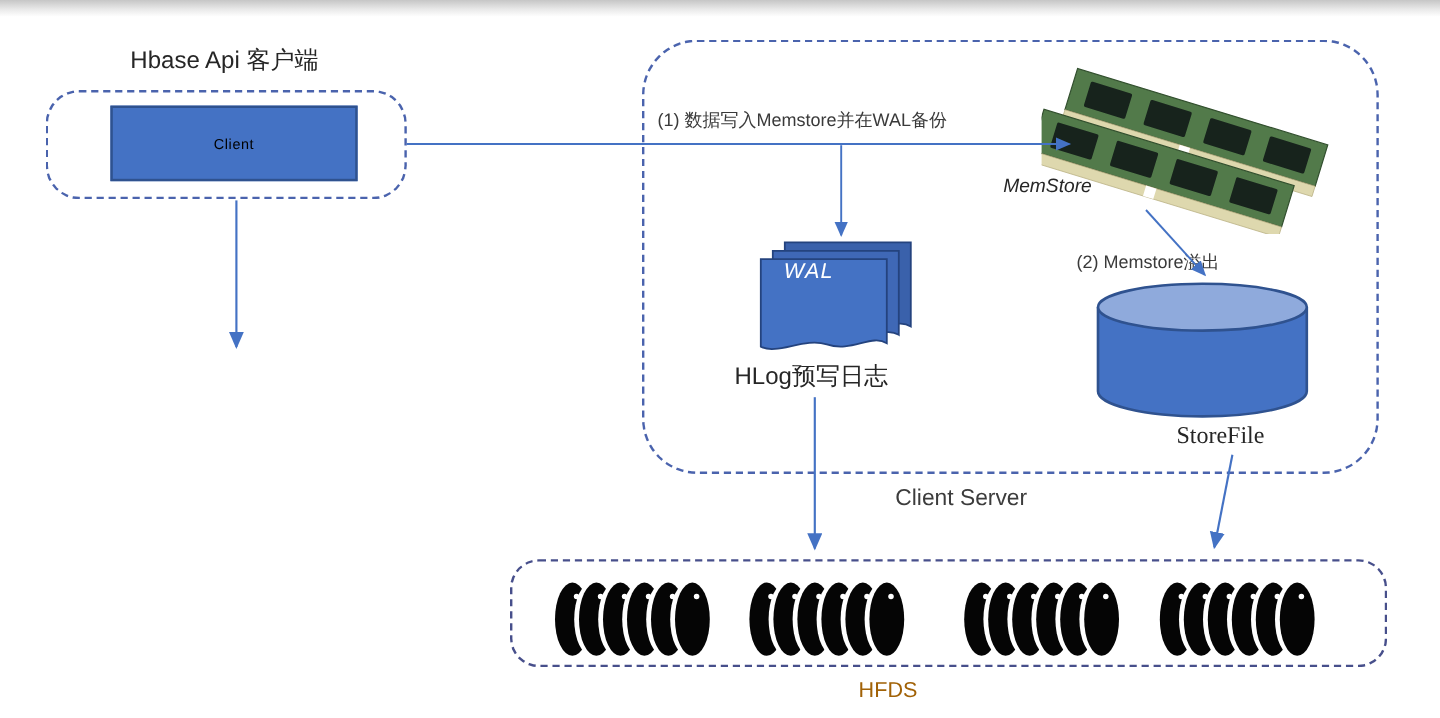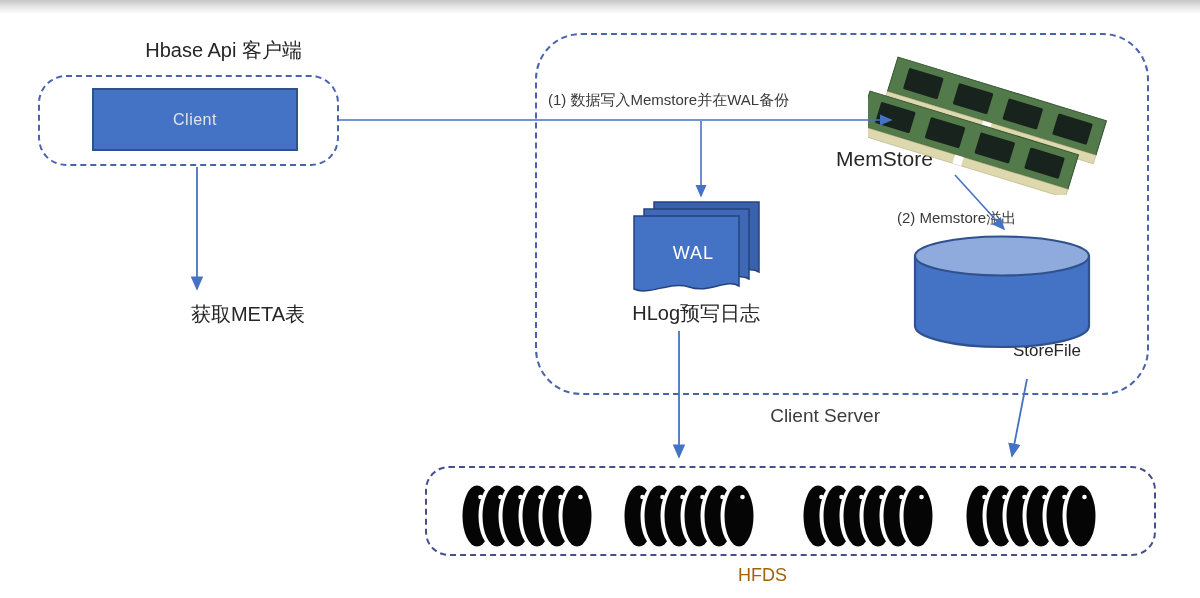--- a/index.html
+++ b/index.html
@@ -6,61 +6,60 @@
   .canvas{
     position:relative;width:1200px;height:598px;overflow:hidden;background:#ffffff;
     font-family:"Liberation Sans","DejaVu Sans",sans-serif;
   }
   .abs{position:absolute;}
   .top-strip{
     left:0;top:0;width:1200px;height:14px;
     background:linear-gradient(180deg,#c6c6c6 0%,#e9e9e9 55%,#ffffff 100%);
   }
   .lbl{color:#262626;white-space:nowrap;}
-  .center{text-align:right;}
+  .center{text-align:center;}
   .dashed{
     border:2px dashed #4a63ad;background:transparent;
   }
   .bluebox{
-    background:#4472C4;border:2px solid #2F528F;color:#e5e5e5;
+    background:#4472C4;border:2px solid #2F528F;color:#000000;
     display:flex;align-items:center;justify-content:center;
-    font-size:16px;letter-spacing:.5px;
+    font-size:12px;letter-spacing:.5px;
   }
   .step{font-size:15px;color:#3a3a3a;}
   svg{display:block;}
 </style>
 </head>
 <body>
 
 <div class="canvas">
 
   <div class="abs top-strip"></div>
 
   <div class="abs lbl center" style="left:72px;top:37px;width:230px;font-size:20px;">Hbase Api 客户端</div>
 
   <div class="abs dashed" style="left:38px;top:75px;width:297px;height:87px;border-radius:28px;"></div>
 
   <div class="abs bluebox" style="left:92px;top:88px;width:202px;height:59px;">
     <span>Client</span>
   </div>
 
-  <div class="abs lbl center" style="left:93px;top:301px;width:212px;font-size:20px;">获取META表</div>
 
 
   <div class="abs dashed" style="left:535px;top:33px;width:610px;height:358px;border-radius:46px;"></div>
 
   <div class="abs step" style="left:548px;top:91px;">(1) 数据写入Memstore并在WAL备份</div>
 
-  <div class="abs lbl" style="left:836px;top:147px;font-size:21px;">MemStore</div>
+  <div class="abs lbl" style="left:836px;top:147px;font-size:16px;font-style:italic;">MemStore</div>
 
   <div class="abs step" style="left:897px;top:209px;">(2) Memstore溢出</div>
 
   <div class="abs lbl center" style="left:592px;top:300px;width:168px;font-size:20px;">HLog预写日志</div>
 
-  <div class="abs lbl center" style="left:953px;top:341px;width:128px;font-size:17px;">StoreFile</div>
+  <div class="abs lbl center" style="left:953px;top:352px;width:128px;font-size:20px;font-family:Liberation Serif, serif;">StoreFile</div>
 
   <div class="abs lbl center" style="left:722px;top:405px;width:158px;font-size:19px;color:#3c3c3c;">Client Server</div>
 
   <svg class="abs" style="left:868px;top:55px;" width="262" height="140" viewBox="0 0 262 140">
     <defs>
       <g id="dimm">
         <rect x="0" y="0" width="218" height="36" fill="#527a4a" stroke="#33502f" stroke-width="1"></rect>
         <rect x="14" y="7" width="36" height="22" rx="1.5" fill="#17231c"></rect>
         <rect x="66" y="7" width="36" height="22" rx="1.5" fill="#17231c"></rect>
         <rect x="118" y="7" width="36" height="22" rx="1.5" fill="#17231c"></rect>
@@ -71,21 +70,21 @@
     </defs>
     <use href="#dimm" transform="translate(30,2) rotate(17)"></use>
     <use href="#dimm" transform="translate(2,36) rotate(17)"></use>
   </svg>
 
   <svg class="abs" style="left:630px;top:200px;" width="132" height="102" viewBox="0 0 132 102">
     <path d="M24,2 H129 V72 C116,64 100,80 79,73 C60,67 38,82 24,75 Z" fill="#3a61ab" stroke="#24437e" stroke-width="1.5"></path>
     <path d="M14,9 H119 V79 C106,71 90,87 69,80 C50,74 28,89 14,82 Z" fill="#3f68b6" stroke="#24437e" stroke-width="1.5"></path>
     <path d="M4,16 H109 V86 C96,78 80,94 59,87 C40,81 18,96 4,89 Z" fill="#4472C4" stroke="#24437e" stroke-width="1.5"></path>
   </svg>
-  <div class="abs center" style="left:634px;top:243px;width:80px;font-size:18px;color:#ffffff;letter-spacing:1px;">WAL</div>
+  <div class="abs center" style="left:634px;top:216px;width:80px;font-size:18px;color:#ffffff;letter-spacing:1px;font-style:italic;">WAL</div>
 
   <svg class="abs" style="left:913px;top:234px;" width="178" height="116" viewBox="0 0 178 116">
     <path d="M2,22 V92 A87,21 0 0 0 176,92 V22" fill="#4472C4" stroke="#2F528F" stroke-width="2.2"></path>
     <ellipse cx="89" cy="22" rx="87" ry="19.5" fill="#8FAADC" stroke="#2F528F" stroke-width="2.2"></ellipse>
   </svg>
 
   <div class="abs" style="left:425px;top:466px;width:727px;height:86px;border:2px dashed #474f8b;border-radius:24px;"></div>
 
   <svg class="abs" style="left:0;top:0;" width="0" height="0">
     <defs>

